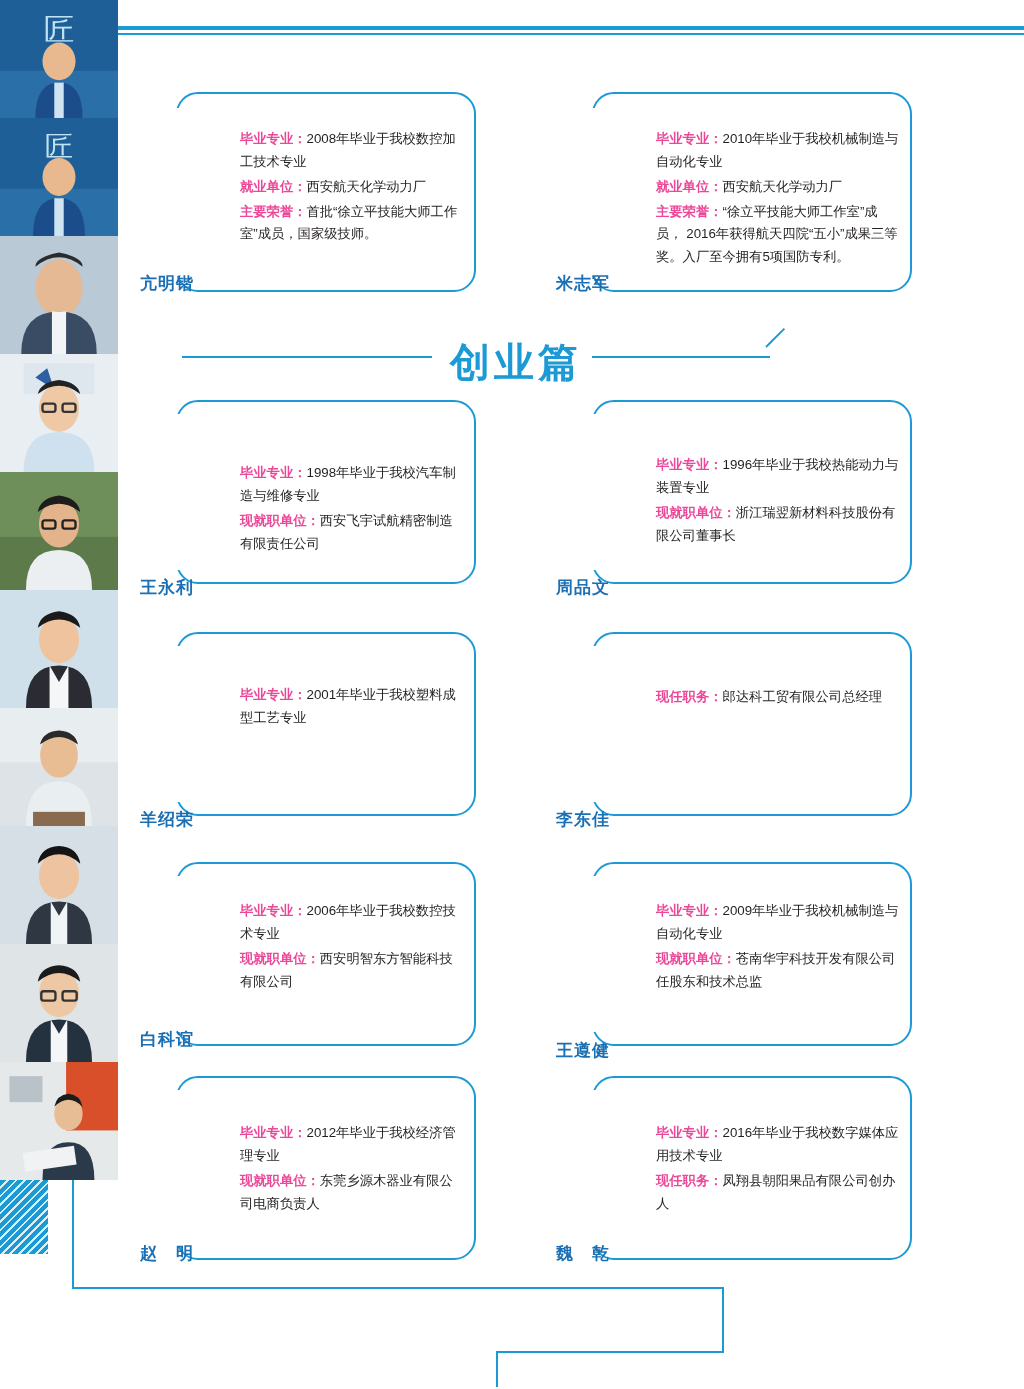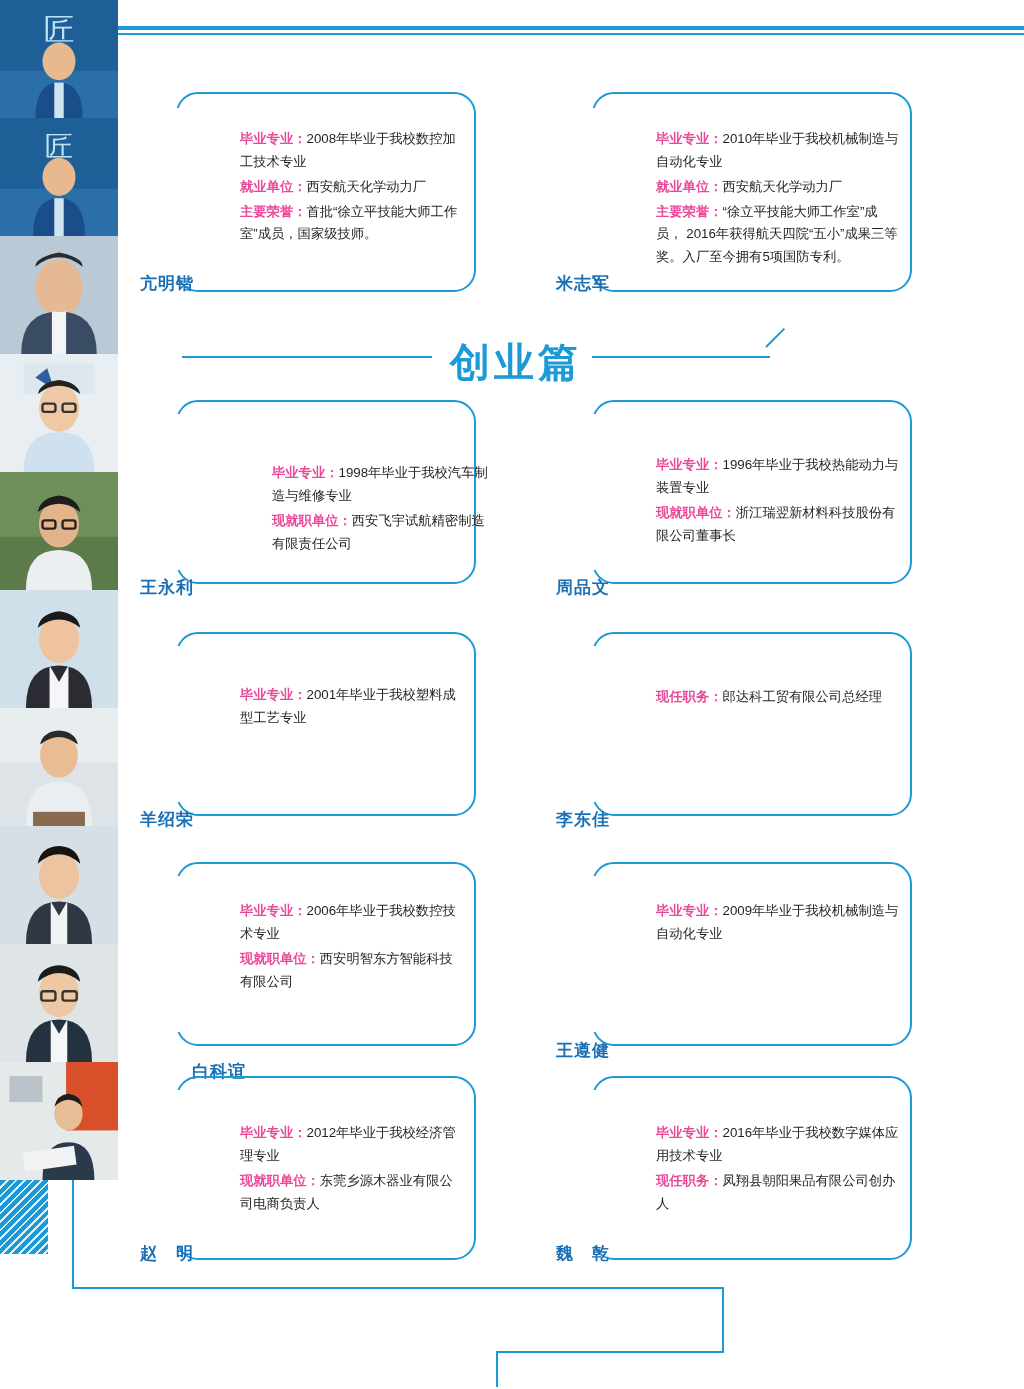--- a/index.html
+++ b/index.html
@@ -147,21 +147,21 @@
 <div class="portrait" style="left:108px; top:424px; width:118px; height:118px;">
   <svg class="ph" viewBox="0 0 100 100" preserveAspectRatio="xMidYMid slice">
     <rect width="100" height="100" fill="#b9c9d6"></rect>
     <ellipse cx="50" cy="44" rx="20" ry="24" fill="#e6b995"></ellipse>
     <path d="M30 26 Q50 10 70 26 Q70 18 50 14 Q30 18 30 26" fill="#2b2b2b"></path>
     <path d="M18 100 Q18 64 50 64 Q82 64 82 100 Z" fill="#3a4c63"></path>
     <rect x="44" y="64" width="12" height="36" fill="#f2f4f6"></rect>
   </svg>
 </div>
 <div class="name" style="left:88px; top:576px; width:158px;">王永利</div>
-<div class="fields" style="left:240px; top:462px; width:226px;margin-left:32px;">
+<div class="fields" style="left:240px; top:462px; width:226px;">
   <div class="row">
     <span class="lbl">毕业专业</span><span class="lbl">：</span><span>1998年毕业于我校汽车制造与维修专业</span>
   </div>
   <div class="row">
     <span class="lbl">现就职单位</span><span class="lbl">：</span><span>西安飞宇试航精密制造有限责任公司</span>
   </div>
 </div>
 
 <div class="card" style="left:592px; top:400px; width:320px; height:184px;"></div>
 <div class="notch" style="left:578px; top:414px; width:60px; height:156px;"></div>
@@ -230,21 +230,21 @@
 <div class="portrait" style="left:108px; top:886px; width:118px; height:118px;">
   <svg class="ph" viewBox="0 0 100 100" preserveAspectRatio="xMidYMid slice">
     <rect width="100" height="100" fill="#dde3e6"></rect>
     <rect x="0" y="0" width="100" height="46" fill="#e8edf0"></rect>
     <ellipse cx="50" cy="40" rx="16" ry="19" fill="#e8bd93"></ellipse>
     <path d="M34 31 Q50 18 66 31 Q64 20 50 19 Q36 20 34 31" fill="#2a2a2a"></path>
     <path d="M22 100 Q22 62 50 62 Q78 62 78 100 Z" fill="#e9eef1"></path>
     <rect x="28" y="88" width="44" height="12" fill="#8a6a4f"></rect>
   </svg>
 </div>
-<div class="name" style="left:88px; top:1060px; width:158px;text-align:right;">白科谊</div>
+<div class="name" style="left:88px; top:1028px; width:158px;">白科谊</div>
 <div class="fields" style="left:240px; top:900px; width:226px;">
   <div class="row">
     <span class="lbl">毕业专业</span><span class="lbl">：</span><span>2006年毕业于我校数控技术专业</span>
   </div>
   <div class="row">
     <span class="lbl">现就职单位</span><span class="lbl">：</span><span>西安明智东方智能科技有限公司</span>
   </div>
 </div>
 
 <div class="card" style="left:592px; top:862px; width:320px; height:184px;"></div>
@@ -255,20 +255,23 @@
     <ellipse cx="50" cy="42" rx="17" ry="20" fill="#edc49f"></ellipse>
     <path d="M32 32 Q50 16 68 32 Q66 18 50 17 Q34 18 32 32" fill="#141414"></path>
     <path d="M22 100 Q22 64 50 64 Q78 64 78 100 Z" fill="#2e3742"></path>
     <path d="M43 64 L50 76 L57 64 L57 100 L43 100 Z" fill="#f1f4f6"></path>
   </svg>
 </div>
 <div class="name" style="left:504px; top:1028px; width:158px;margin-top:11px;">王遵健</div>
 <div class="fields" style="left:656px; top:900px; width:244px;">
   <div class="row">
     <span class="lbl">毕业专业</span><span class="lbl">：</span><span>2009年毕业于我校机械制造与自动化专业</span>
+  </div>
+  <div class="row">
+    <span class="lbl">现就职单位</span><span class="lbl">：</span><span>苍南华宇科技开发有限公司任股东和技术总监</span>
   </div>
 </div>
 
 <div class="card" style="left:176px; top:1076px; width:300px; height:184px;"></div>
 <div class="notch" style="left:162px; top:1090px; width:60px; height:156px;"></div>
 <div class="portrait" style="left:108px; top:1100px; width:118px; height:118px;">
   <svg class="ph" viewBox="0 0 100 100" preserveAspectRatio="xMidYMid slice">
     <rect width="100" height="100" fill="#dfe4e7"></rect>
     <ellipse cx="50" cy="42" rx="17" ry="20" fill="#eec8a4"></ellipse>
     <path d="M32 32 Q50 17 68 32 Q66 19 50 18 Q34 19 32 32" fill="#1b1b1b"></path>

